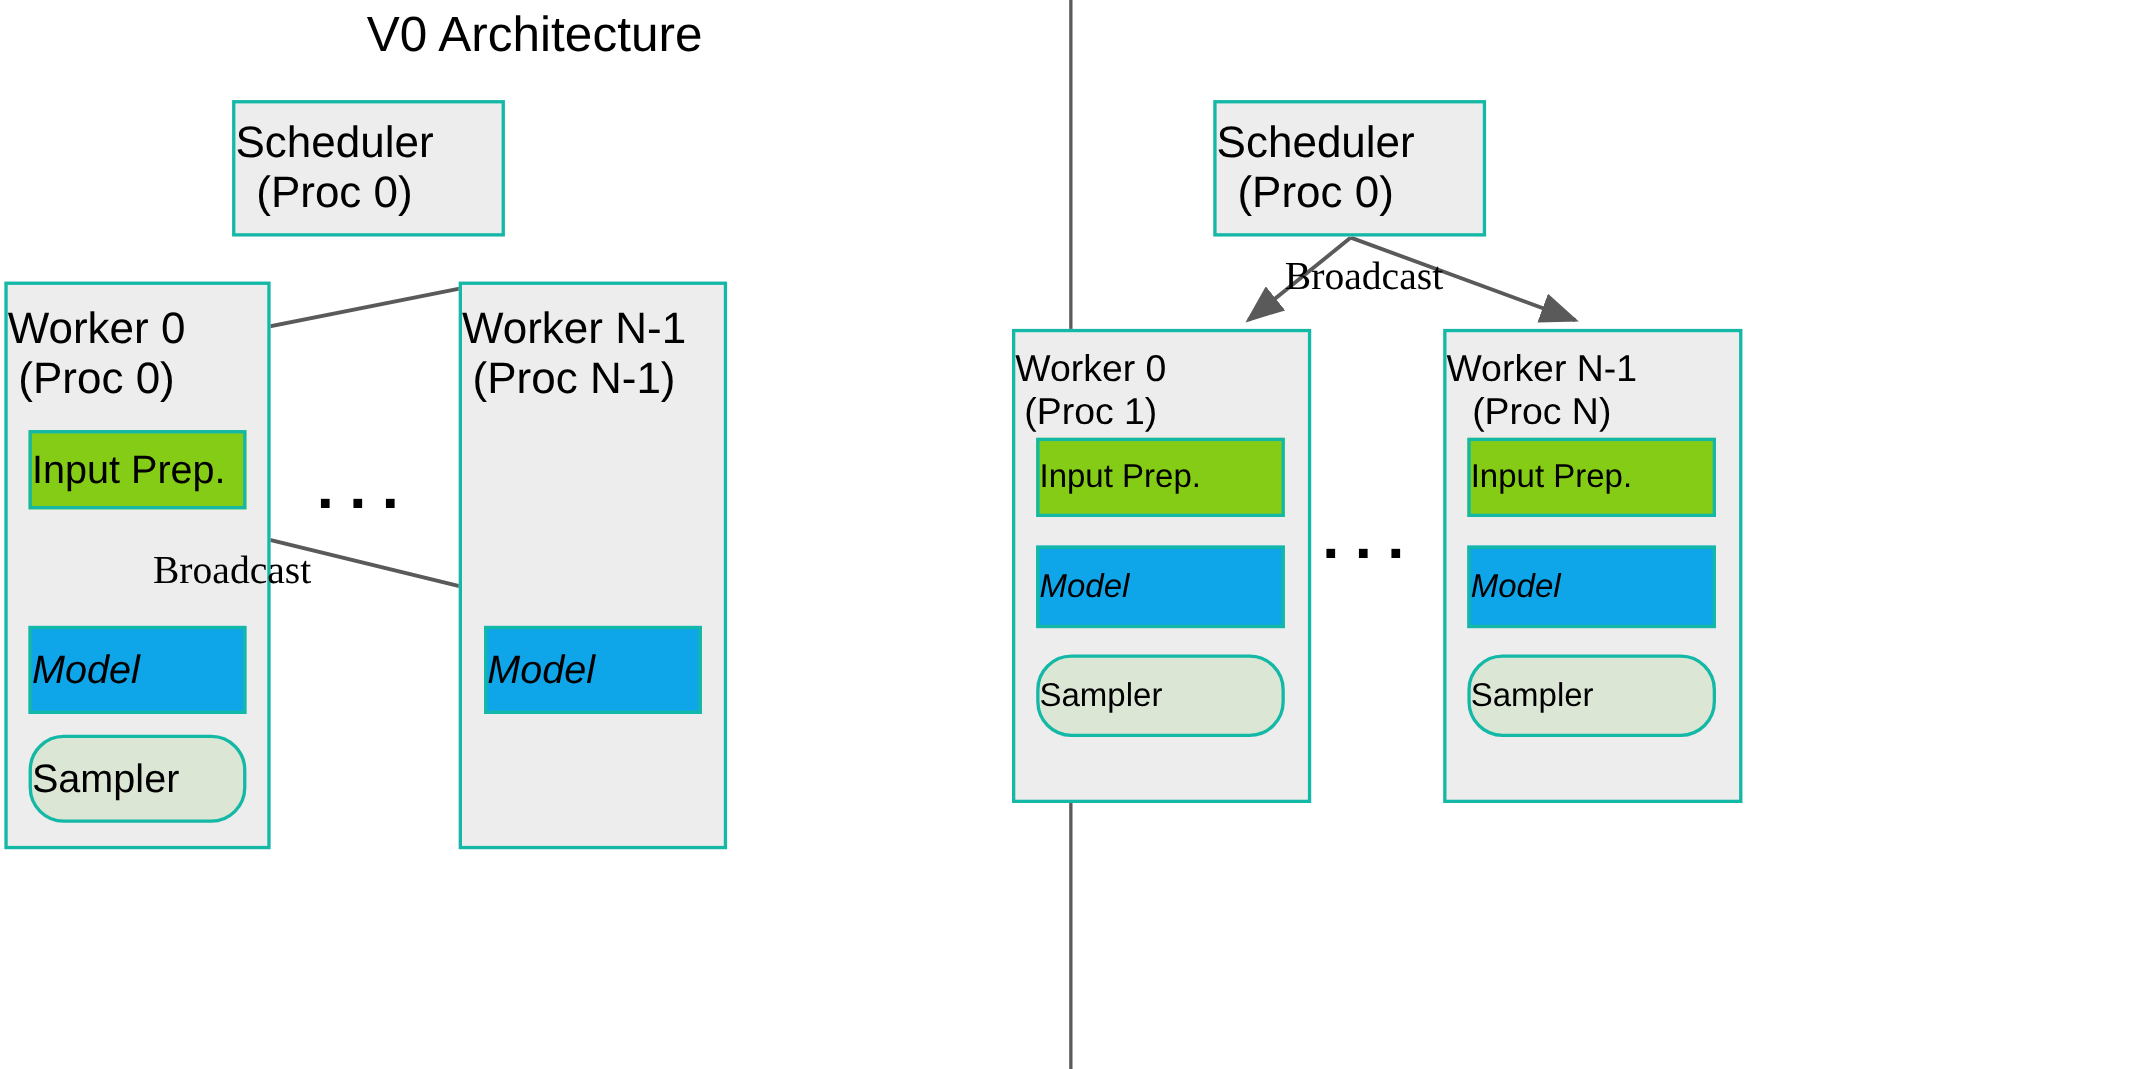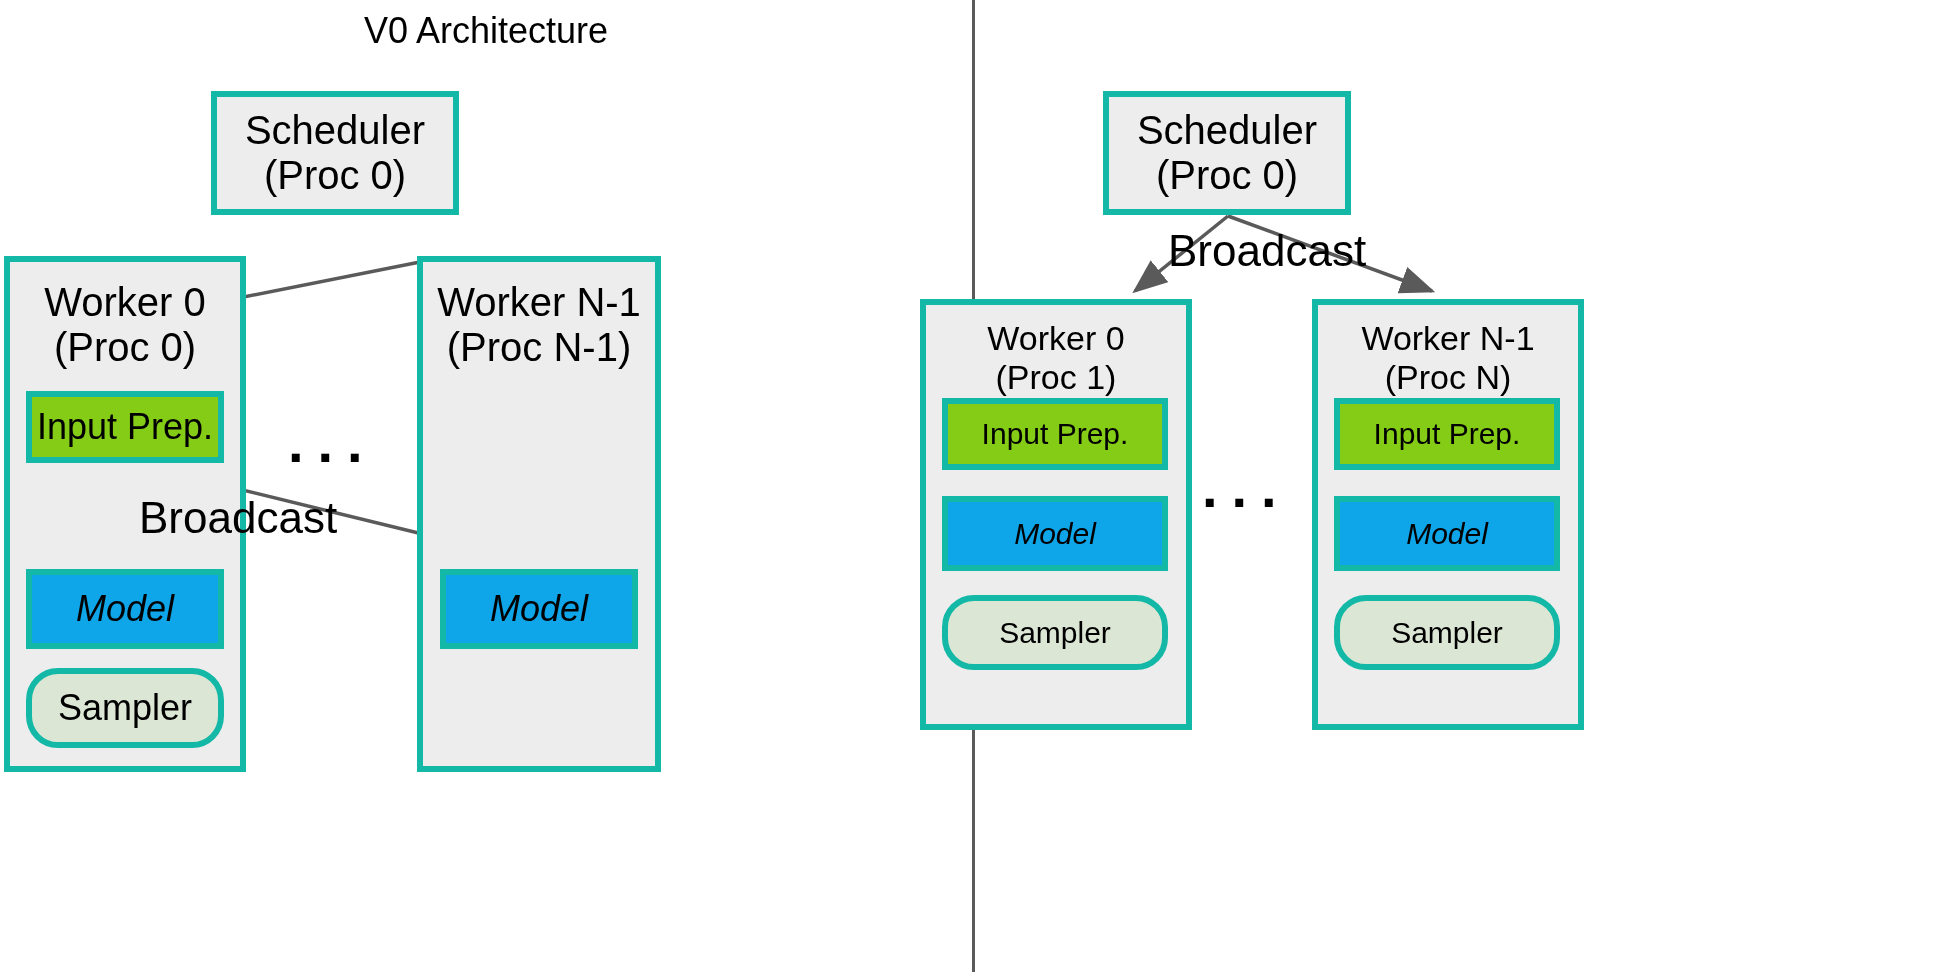--- a/index.html
+++ b/index.html
@@ -24,43 +24,43 @@
     height: 972px;
   }
   #panel-v0 { left: 0; width: 972px; }
   #panel-v1 { left: 975px; width: 979px; }
 
   .panel-title {
     position: absolute;
     top: 4px;
     width: 100%;
     text-align: center;
-    font-size: 36px;
+    font-size: 45px;
     line-height: 54px;
     letter-spacing: 0px;
     white-space: nowrap;
   }
 
   .divider {
     position: absolute;
     top: 0;
     left: 972px;
     width: 3px;
     height: 972px;
     background: #5a5a5a;
   }
 
   
   .box {
     position: absolute;
     box-sizing: border-box;
-    border: 6px solid #14b8a6;
+    border: 3px solid #14b8a6;
     display: flex;
     flex-direction: column;
-    align-items: center;
+    align-items: flex-start;
   }
   .box-grey   { background: #ededed; }
   .box-purple { background: #84cc16; }
   .box-yellow { background: #0ea5e9; font-style: italic; }
   .box-green  { background: #dbe7d4; border-radius: 32px; }
 
   .box-label {
     text-align: center;
     white-space: pre-line;
     font-size: 40px;
@@ -86,24 +86,25 @@
     font-size: 56px;
     line-height: 56px;
     letter-spacing: 14px;
     font-weight: 700;
     color: #000;
     white-space: nowrap;
   }
 
   .edge-label {
     position: absolute;
-    font-size: 44px;
+    font-size: 36px;
     line-height: 40px;
     white-space: nowrap;
     background: transparent;
+    font-family: Liberation Serif, serif;
   }
 
   svg.arrows {
     position: absolute;
     top: 0; left: 0;
     width: 100%;
     height: 100%;
     overflow: visible;
     pointer-events: none;
   }

